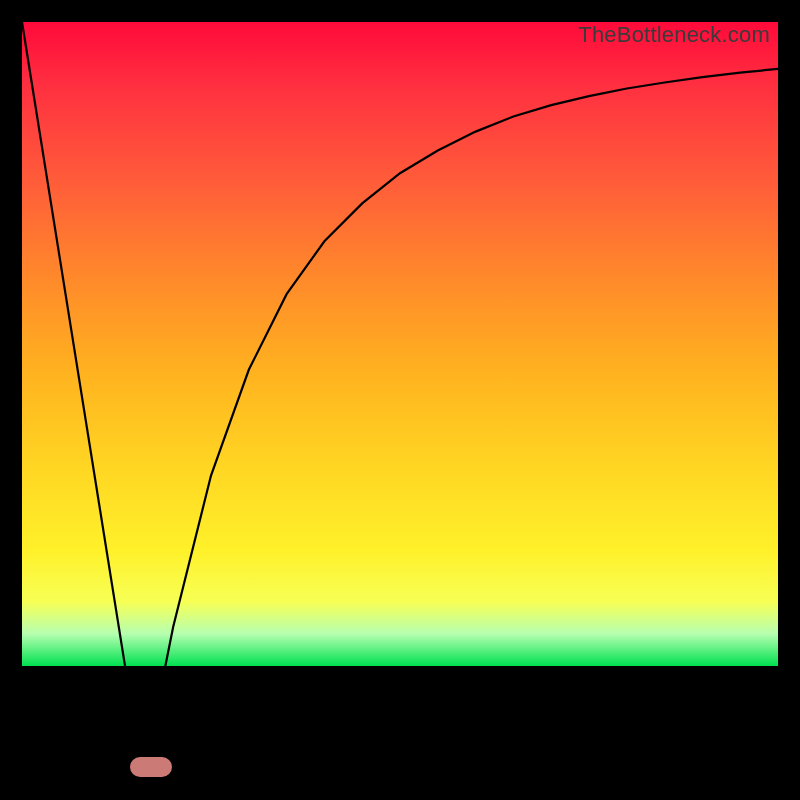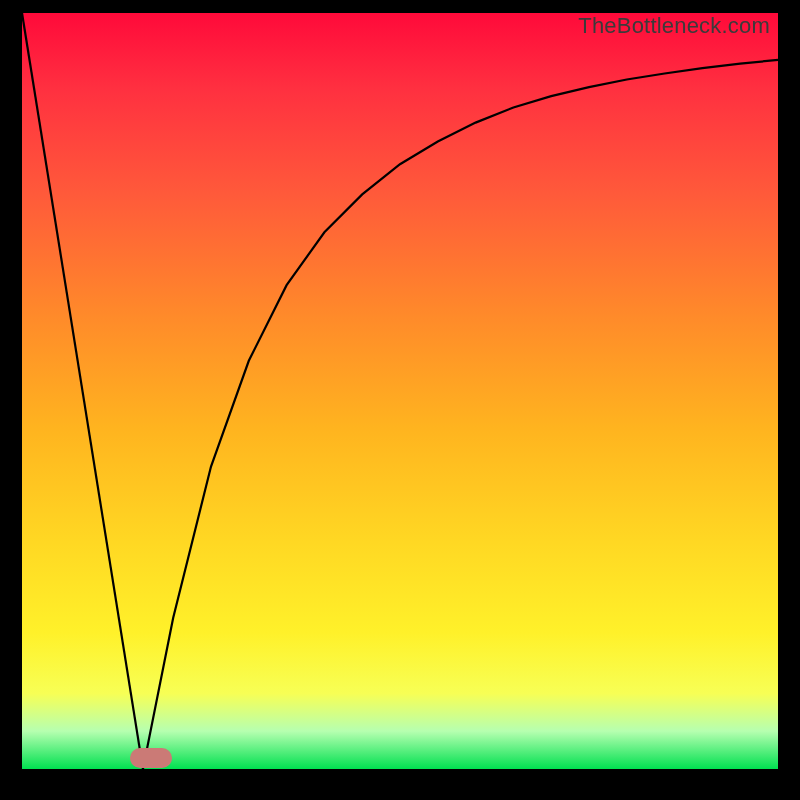--- a/index.html
+++ b/index.html
@@ -13,23 +13,23 @@
   }
   .frame {
     position: relative;
     width: 800px;
     height: 800px;
     background: #000;
   }
   .plot {
     position: absolute;
     left: 22px;
-    top: 13px;
+    top: 22px;
     width: 756px;
-    height: 756px;
+    height: 644px;
     background: linear-gradient(to bottom,
       #ff0a3a 0%,
       #ff3040 10%,
       #ff5a3a 24%,
       #ff8a2a 40%,
       #ffb41f 55%,
       #ffd823 70%,
       #fff12a 82%,
       #f7ff55 90%,
       #b6ffb0 95%,

